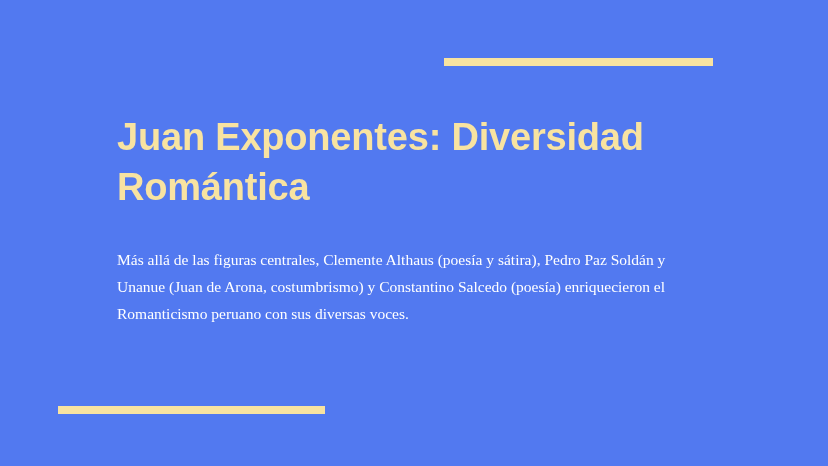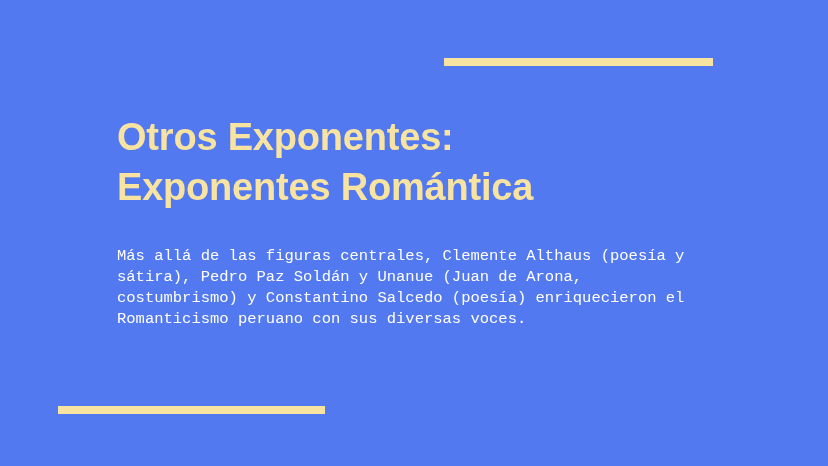--- a/index.html
+++ b/index.html
@@ -44,35 +44,35 @@
     font-size: 38px;
     line-height: 50px;
     font-weight: bold;
     color: #F8E3A1;
     letter-spacing: -0.2px;
     max-width: 530px;
   }
   #slide-body {
     margin: 0;
     padding-top: 34px;
-    font-family: Liberation Mono, monospace;
+    font-family: Liberation Serif, serif;
     font-size: 15.5px;
-    line-height: 21px;
+    line-height: 27px;
     font-weight: normal;
     color: #FFFFFF;
     max-width: 583px;
   }
 </style>
 </head>
 <body>
 
 <div id="slide">
 
   <div id="accent-top" class="accent-bar"></div>
 
   <div id="content">
-    <h1 id="slide-title">Otros Exponentes: Exponentes Romántica</h1>
+    <h1 id="slide-title">Juan Exponentes: Diversidad Romántica</h1>
     <p id="slide-body">Más allá de las figuras centrales, Clemente Althaus (poesía y sátira), Pedro Paz Soldán y Unanue (Juan de Arona, costumbrismo) y Constantino Salcedo (poesía) enriquecieron el Romanticismo peruano con sus diversas voces.</p>
   </div>
 
   <div id="accent-bottom" class="accent-bar"></div>
 
 </div>
 
 </body></html>

